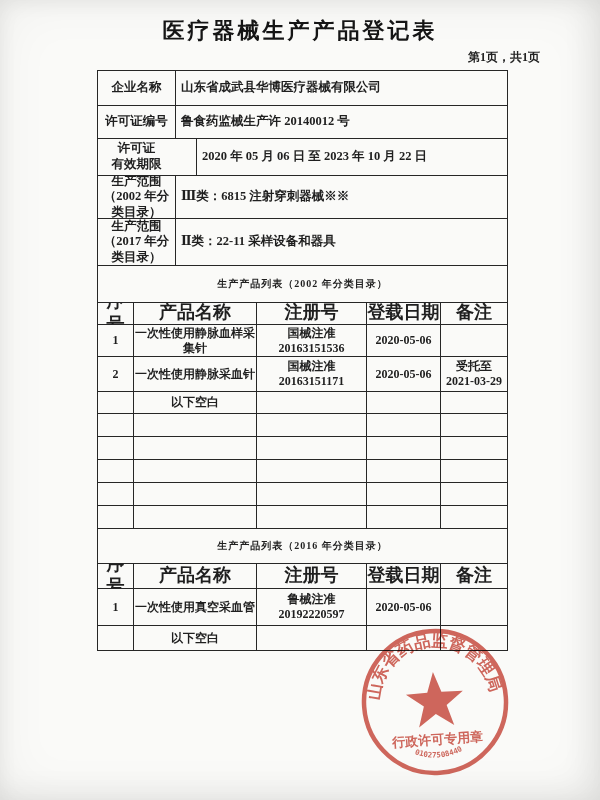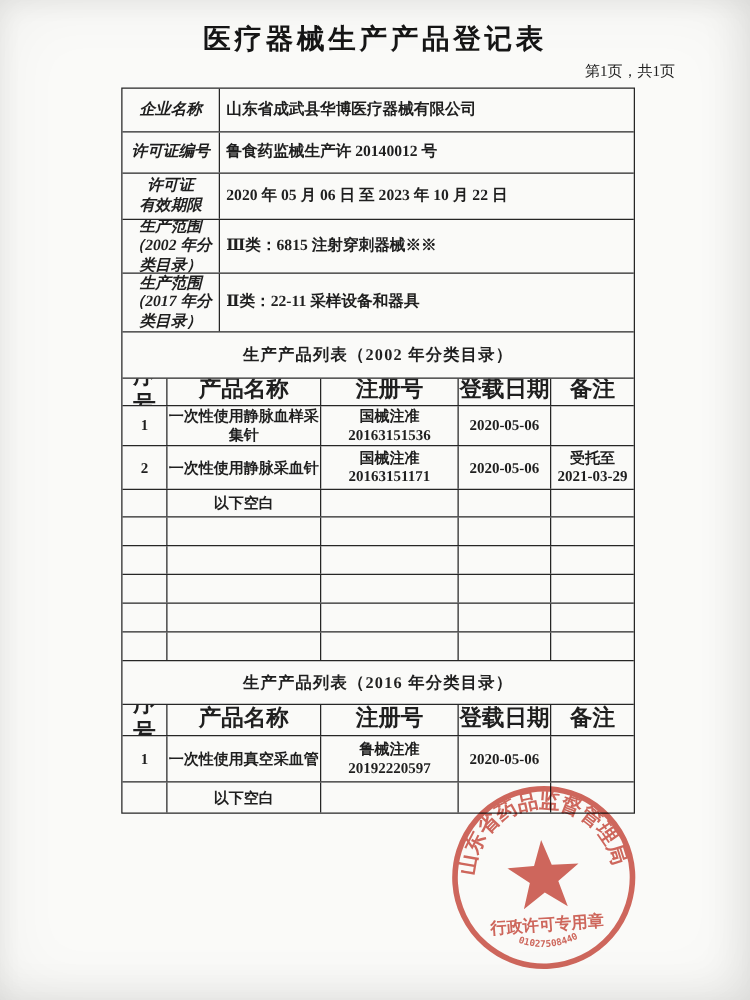--- a/index.html
+++ b/index.html
@@ -12,43 +12,43 @@
   .paper{position:absolute;inset:0;background:#fafaf8;}
   .paper::after{
     content:"";position:absolute;inset:0;pointer-events:none;
     box-shadow:inset 0 0 55px rgba(0,0,0,0.05), inset -10px -6px 30px rgba(0,0,0,0.07), inset 4px 4px 18px rgba(0,0,0,0.03);
   }
   .doc-title{
     position:absolute;top:16px;left:0;width:100%;text-align:center;
     font-size:22px;font-weight:bold;letter-spacing:3px;color:#161616;
   }
   .page-info{
-    position:absolute;top:49px;right:60px;font-size:12px;font-weight:normal;color:#222;
+    position:absolute;top:49px;right:60px;font-size:12px;font-weight:bold;color:#222;
   }
   .form{
     position:absolute;left:97px;top:70px;width:409px;
     border:1.6px solid #262626;background:transparent;
   }
   .trow{display:flex;align-items:stretch;border-top:1.6px solid #262626;}
   .trow:first-child{border-top:none;}
   .cell{
     border-left:1.6px solid #262626;
     display:flex;align-items:center;justify-content:center;
     font-size:12px;font-weight:bold;line-height:1.25;
     white-space:pre-line;text-align:center;box-sizing:border-box;
     overflow:hidden;
   }
   .cell:first-child{border-left:none;}
   
-  .label-cell{width:77px;flex:0 0 77px;font-size:12.5px;font-style:italic;}
+  .label-cell{width:77px;flex:0 0 77px;font-size:12.5px;}
   .value-cell{flex:1;justify-content:flex-start;text-align:left;padding-left:5px;padding-right:6px;font-size:12.5px;}
-  .h-ent{height:34px;} .h-lic{height:32px;} .h-val{height:36px;}
+  .h-ent{height:34px;} .h-lic{height:32px;} .h-val{height:36px;gap:21px;}
   .h-sc1{height:42px;} .h-sc2{height:46px;}
   
-  .section-cell{flex:1;font-size:13px;letter-spacing:1px;}
+  .section-cell{flex:1;font-size:10px;letter-spacing:1px;}
   .h-sec1{height:36px;} .h-sec2{height:34px;}
   
   .c1{width:35px;flex:0 0 35px;}
   .c2{width:123px;flex:0 0 123px;}
   .c3{width:110px;flex:0 0 110px;}
   .c4{width:74px;flex:0 0 74px;}
   .c5{flex:1;}
   .h-th1{height:21px;} .h-r11{height:31px;} .h-r12{height:34px;} .h-blank1{height:21px;}
   .h-empty{height:22px;}
   .h-th2{height:24px;} .h-r21{height:36px;} .h-blank2{height:24px;}

